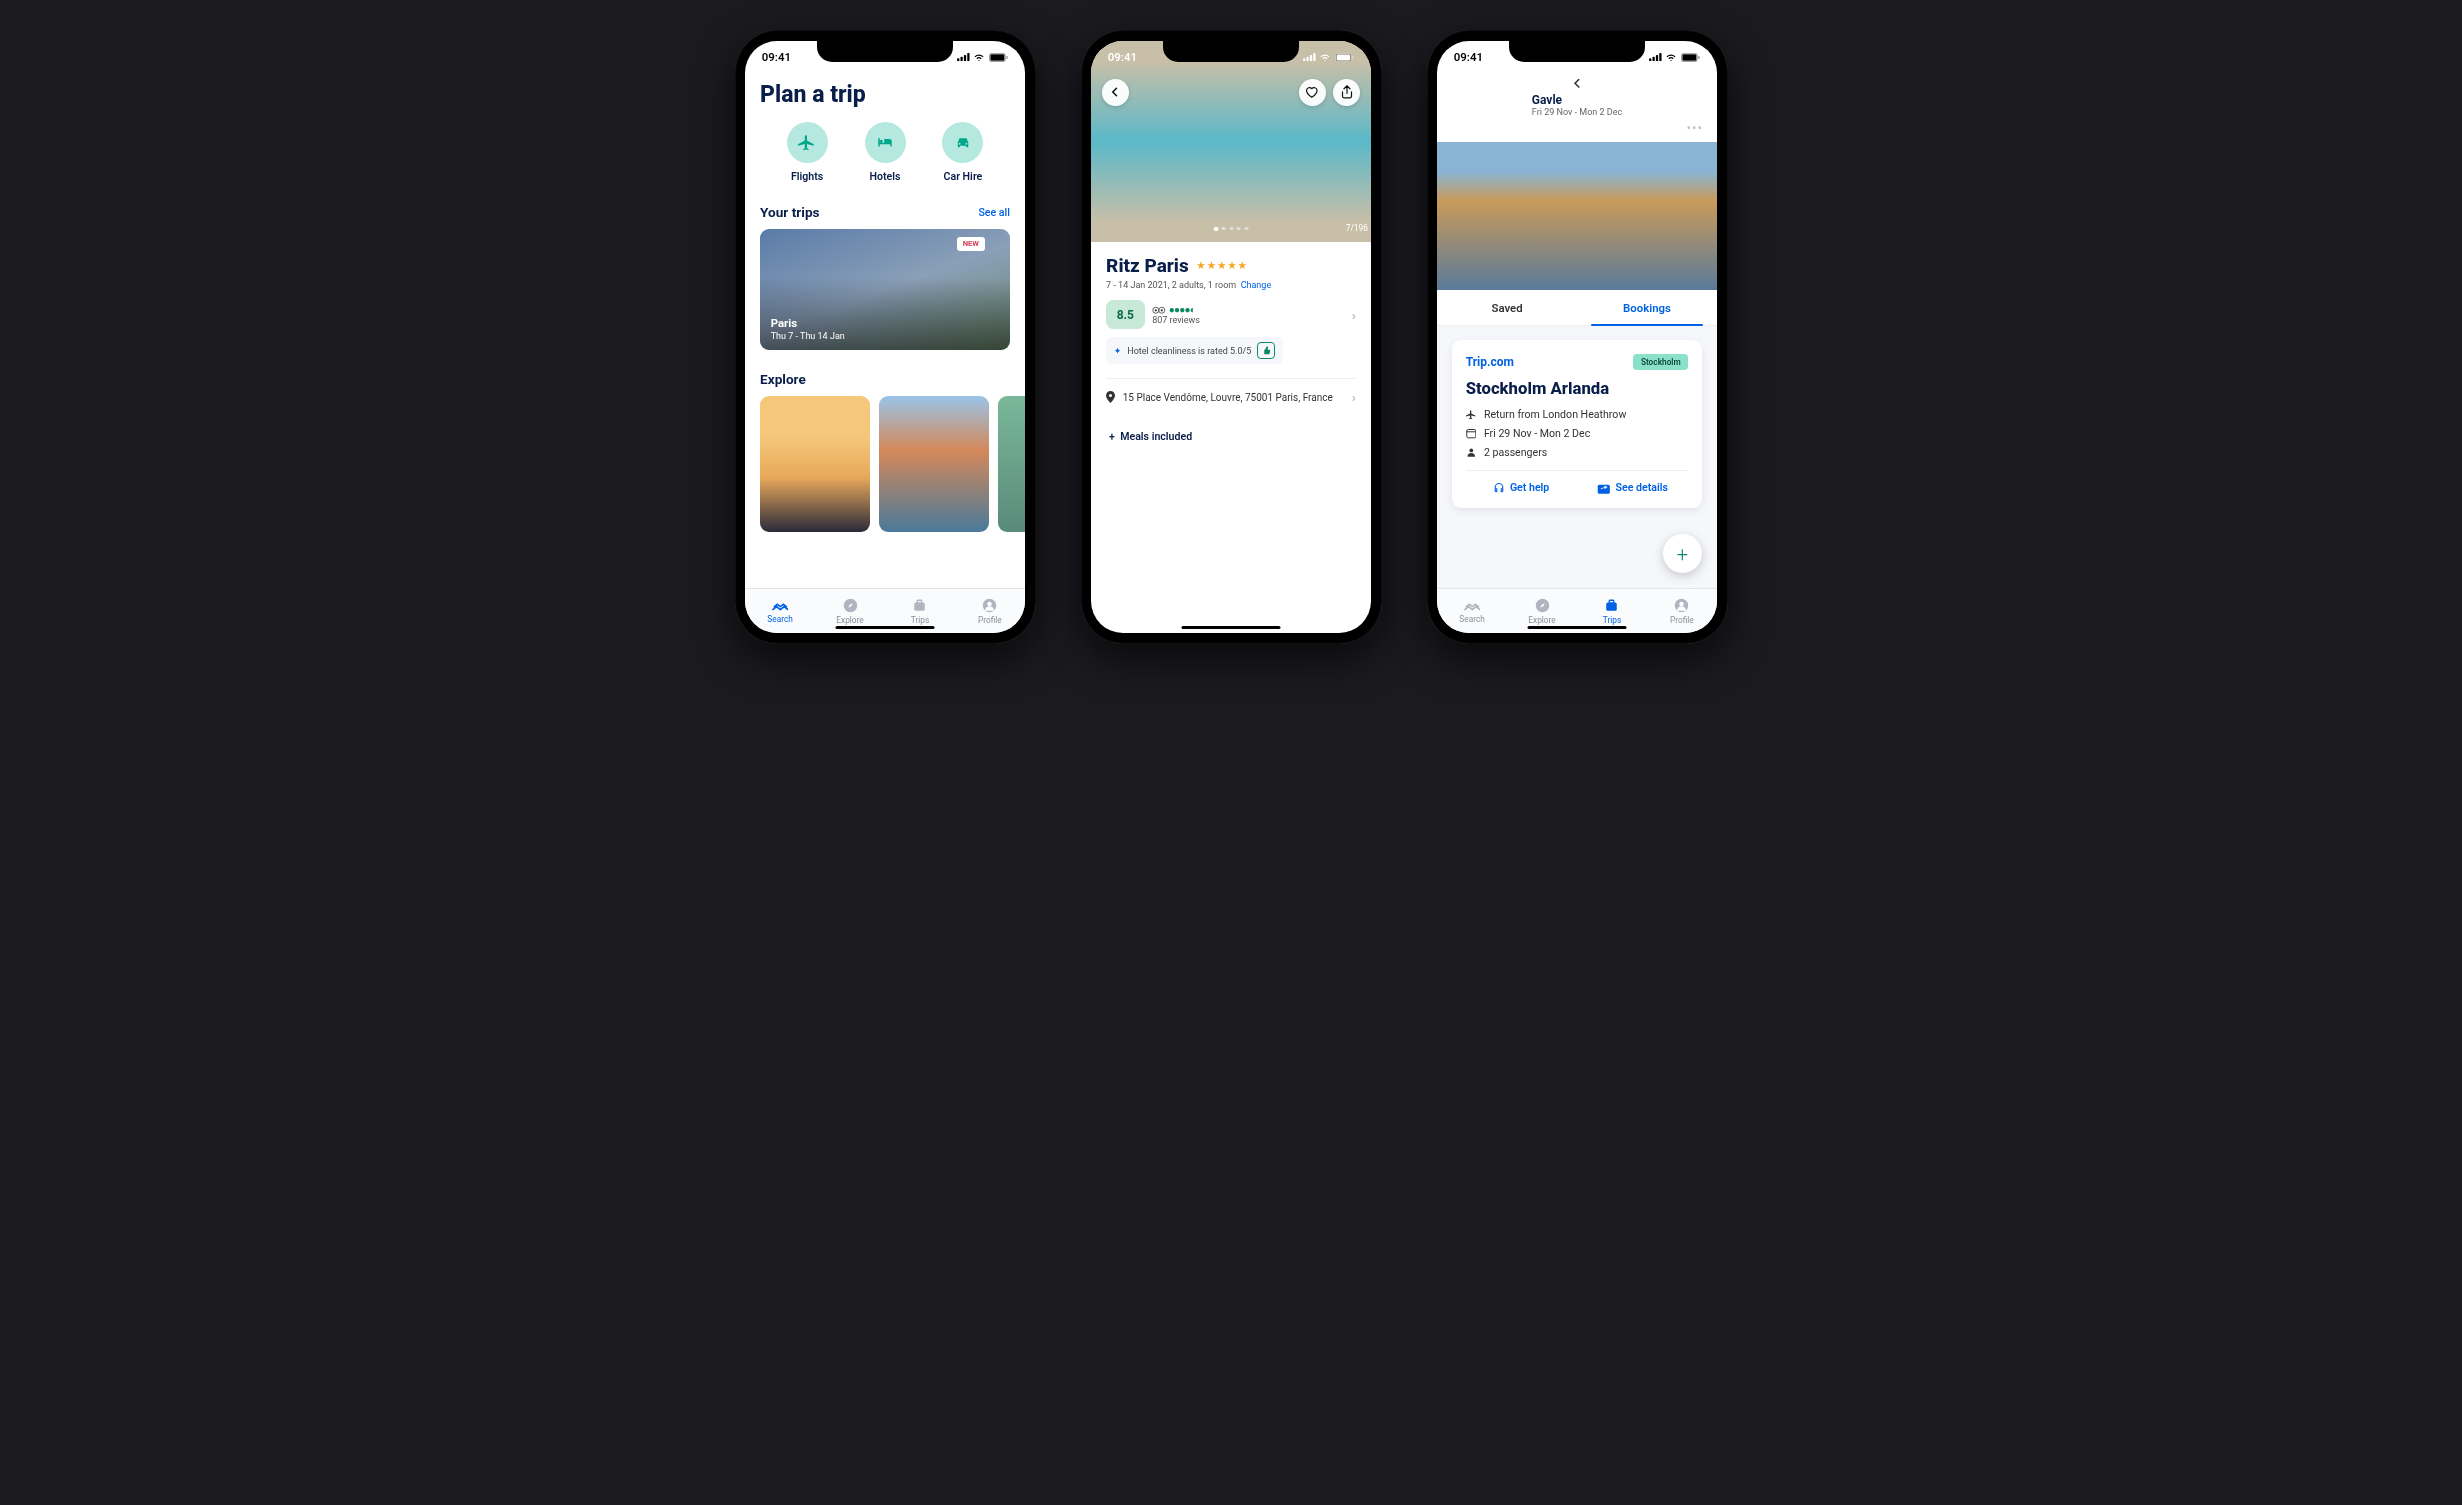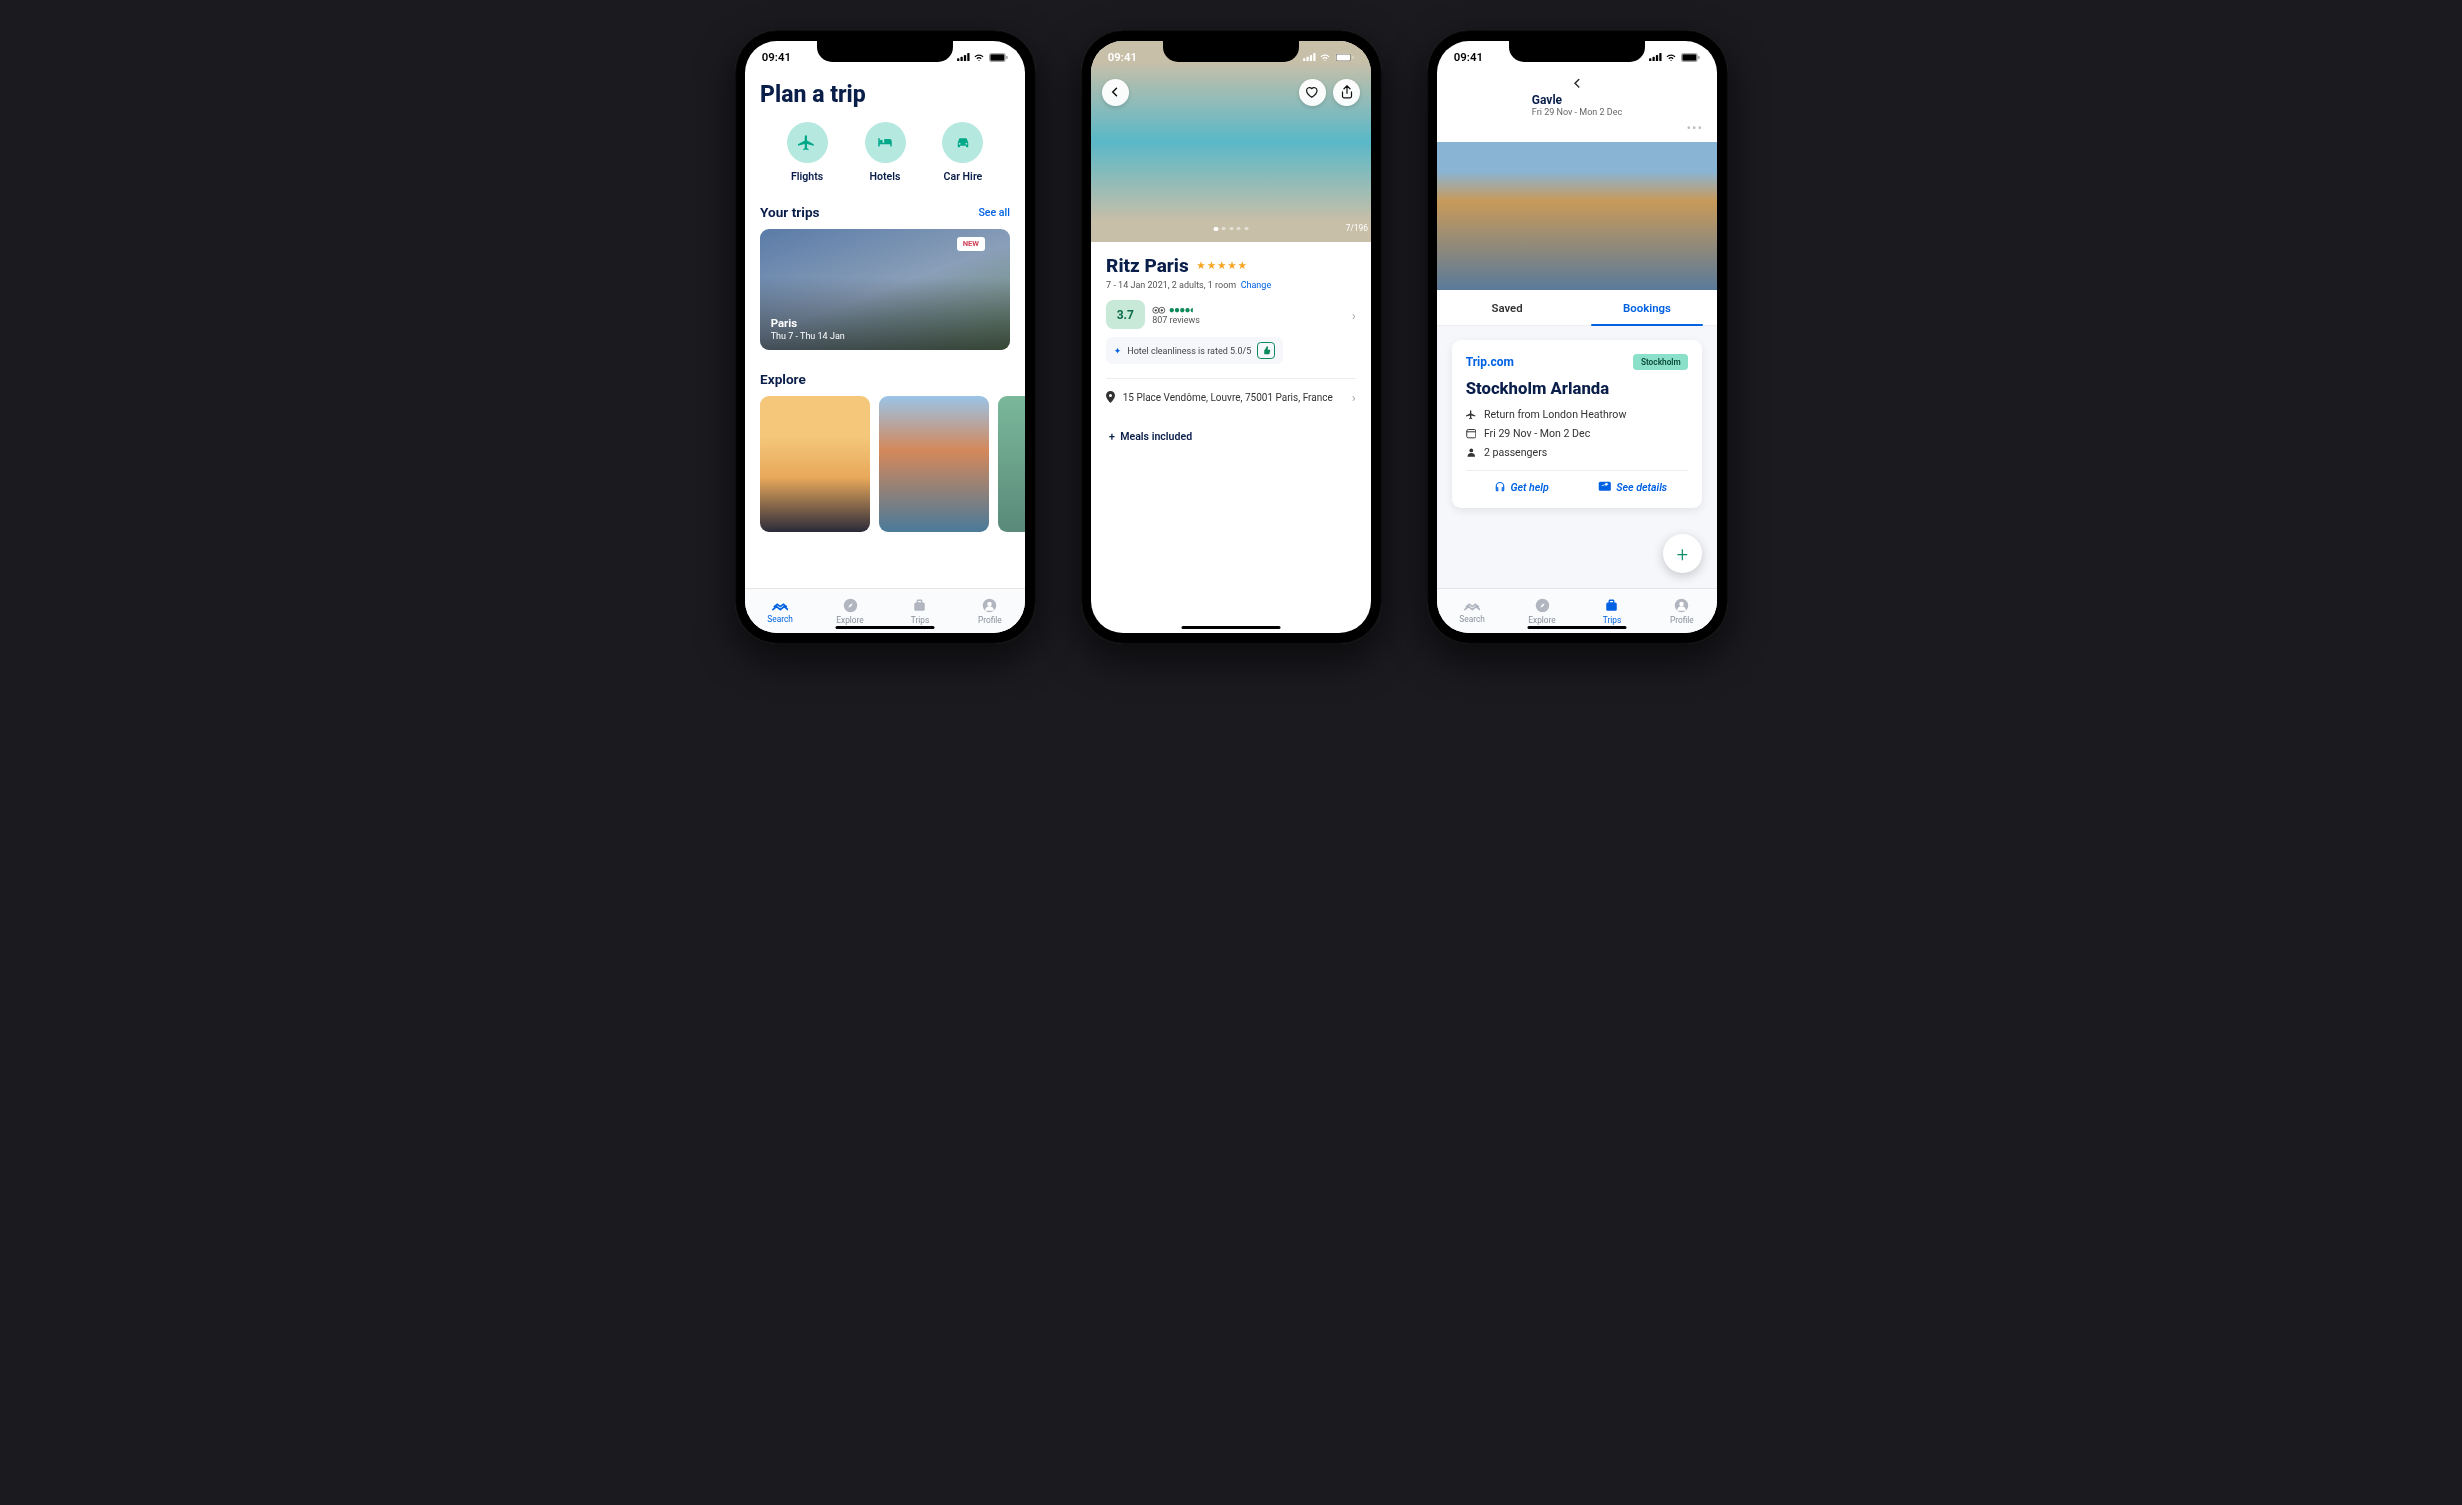--- a/index.html
+++ b/index.html
@@ -75,21 +75,21 @@
   .seg-item.active{color:#0062e3;}
   .seg-item.active::after{content:"";position:absolute;bottom:-0.8px;left:10%;right:10%;height:2.3px;background:#0062e3;border-radius:1.5px;}
   .p3-body{padding:13.6px 15px;background:#f5f7fa;flex:1;position:relative;}
   .booking-card{background:#fff;border-radius:9px;padding:13.6px;box-shadow:0 3px 9px rgba(0,0,0,.08);}
   .bc-top{display:flex;justify-content:space-between;align-items:center;margin-bottom:9px;}
   .provider{color:#0062e3;font-weight:700;font-size:12px;}
   .status-pill{background:#8ae0c8;color:#0a4a3a;font-size:8.3px;font-weight:600;padding:3px 7.6px;border-radius:3.8px;}
   .bc-title{font-size:16.7px;font-weight:800;color:#0a1e4a;margin-bottom:10.6px;}
   .bc-line{display:flex;align-items:center;gap:7.6px;font-size:10.6px;color:#333;margin-bottom:6px;}
   .bc-actions{display:flex;border-top:0.8px solid #eee;margin-top:10.6px;padding-top:10.6px;}
-  .bc-action{flex:1;display:flex;align-items:flex-start;justify-content:center;gap:4.5px;font-size:10.6px;font-weight:600;color:#0062e3;font-style:italic;}
+  .bc-action{flex:1;display:flex;align-items:flex-end;justify-content:center;gap:4.5px;font-size:10.6px;font-weight:600;color:#0062e3;}
   .fab{position:absolute;bottom:15px;right:15px;width:39px;height:39px;border-radius:50%;background:#fff;box-shadow:0 3px 10.6px rgba(0,0,0,.2);display:flex;align-items:center;justify-content:center;color:#0a8a6a;font-size:20px;font-weight:300;}
   svg{display:block;}
 </style>
 </head>
 <body>
 
 <div class="phone">
   <div class="screen">
     <div class="notch"></div>
     <div class="status-bar">
@@ -277,21 +277,21 @@
       <div class="hotel-body">
         <div class="hotel-name-row">
           <div class="hotel-name">Ritz Paris</div>
           <div class="stars">★★★★★</div>
         </div>
         <div class="hotel-sub">
           <span>7 - 14 Jan 2021, 2 adults, 1 room</span>&nbsp;&nbsp;<span class="change-link">Change</span>
         </div>
 
         <div class="rating-card">
-          <div class="score-pill">3.7</div>
+          <div class="score-pill">8.5</div>
           <div class="ta-col">
             <div style="display:flex;align-items:center;gap:3px;">
               <svg width="13.6" height="9" viewBox="0 0 18 12">
                   <circle cx="5" cy="7" r="4" stroke="#333" fill="none"></circle>
                   <circle cx="13" cy="7" r="4" stroke="#333" fill="none"></circle>
                   <circle cx="5" cy="7" r="1.5" fill="#333"></circle>
                   <circle cx="13" cy="7" r="1.5" fill="#333"></circle>
                 </svg>
               <span class="ta-dots">●●●●◐</span>
             </div>

